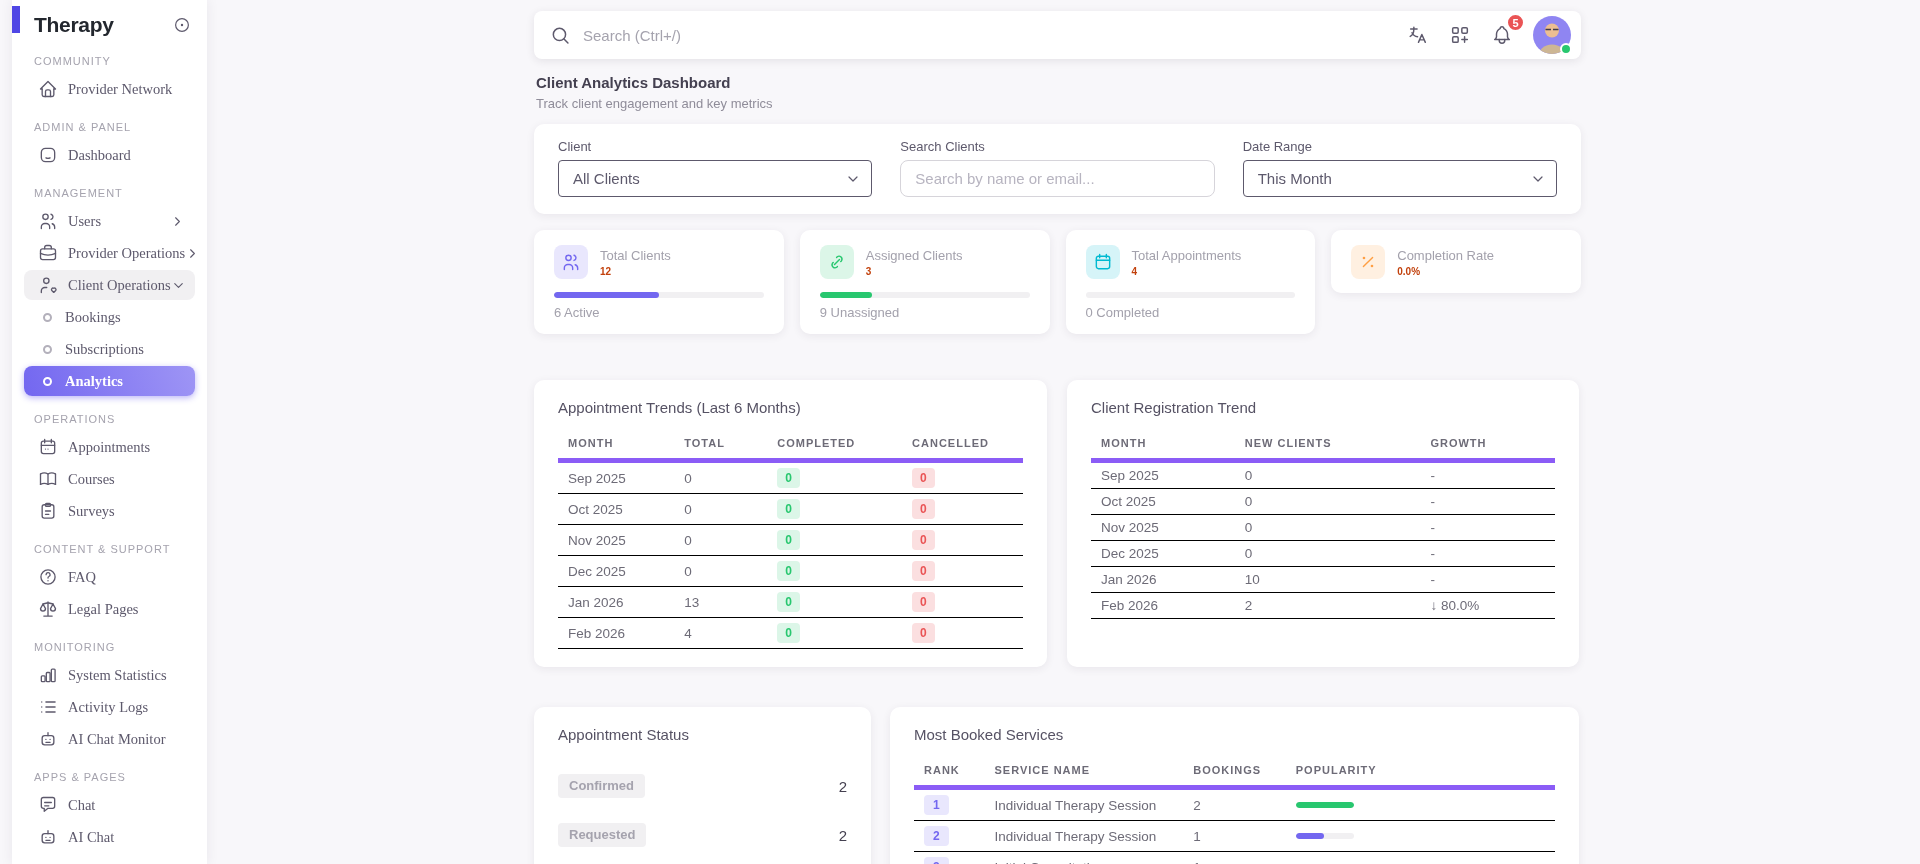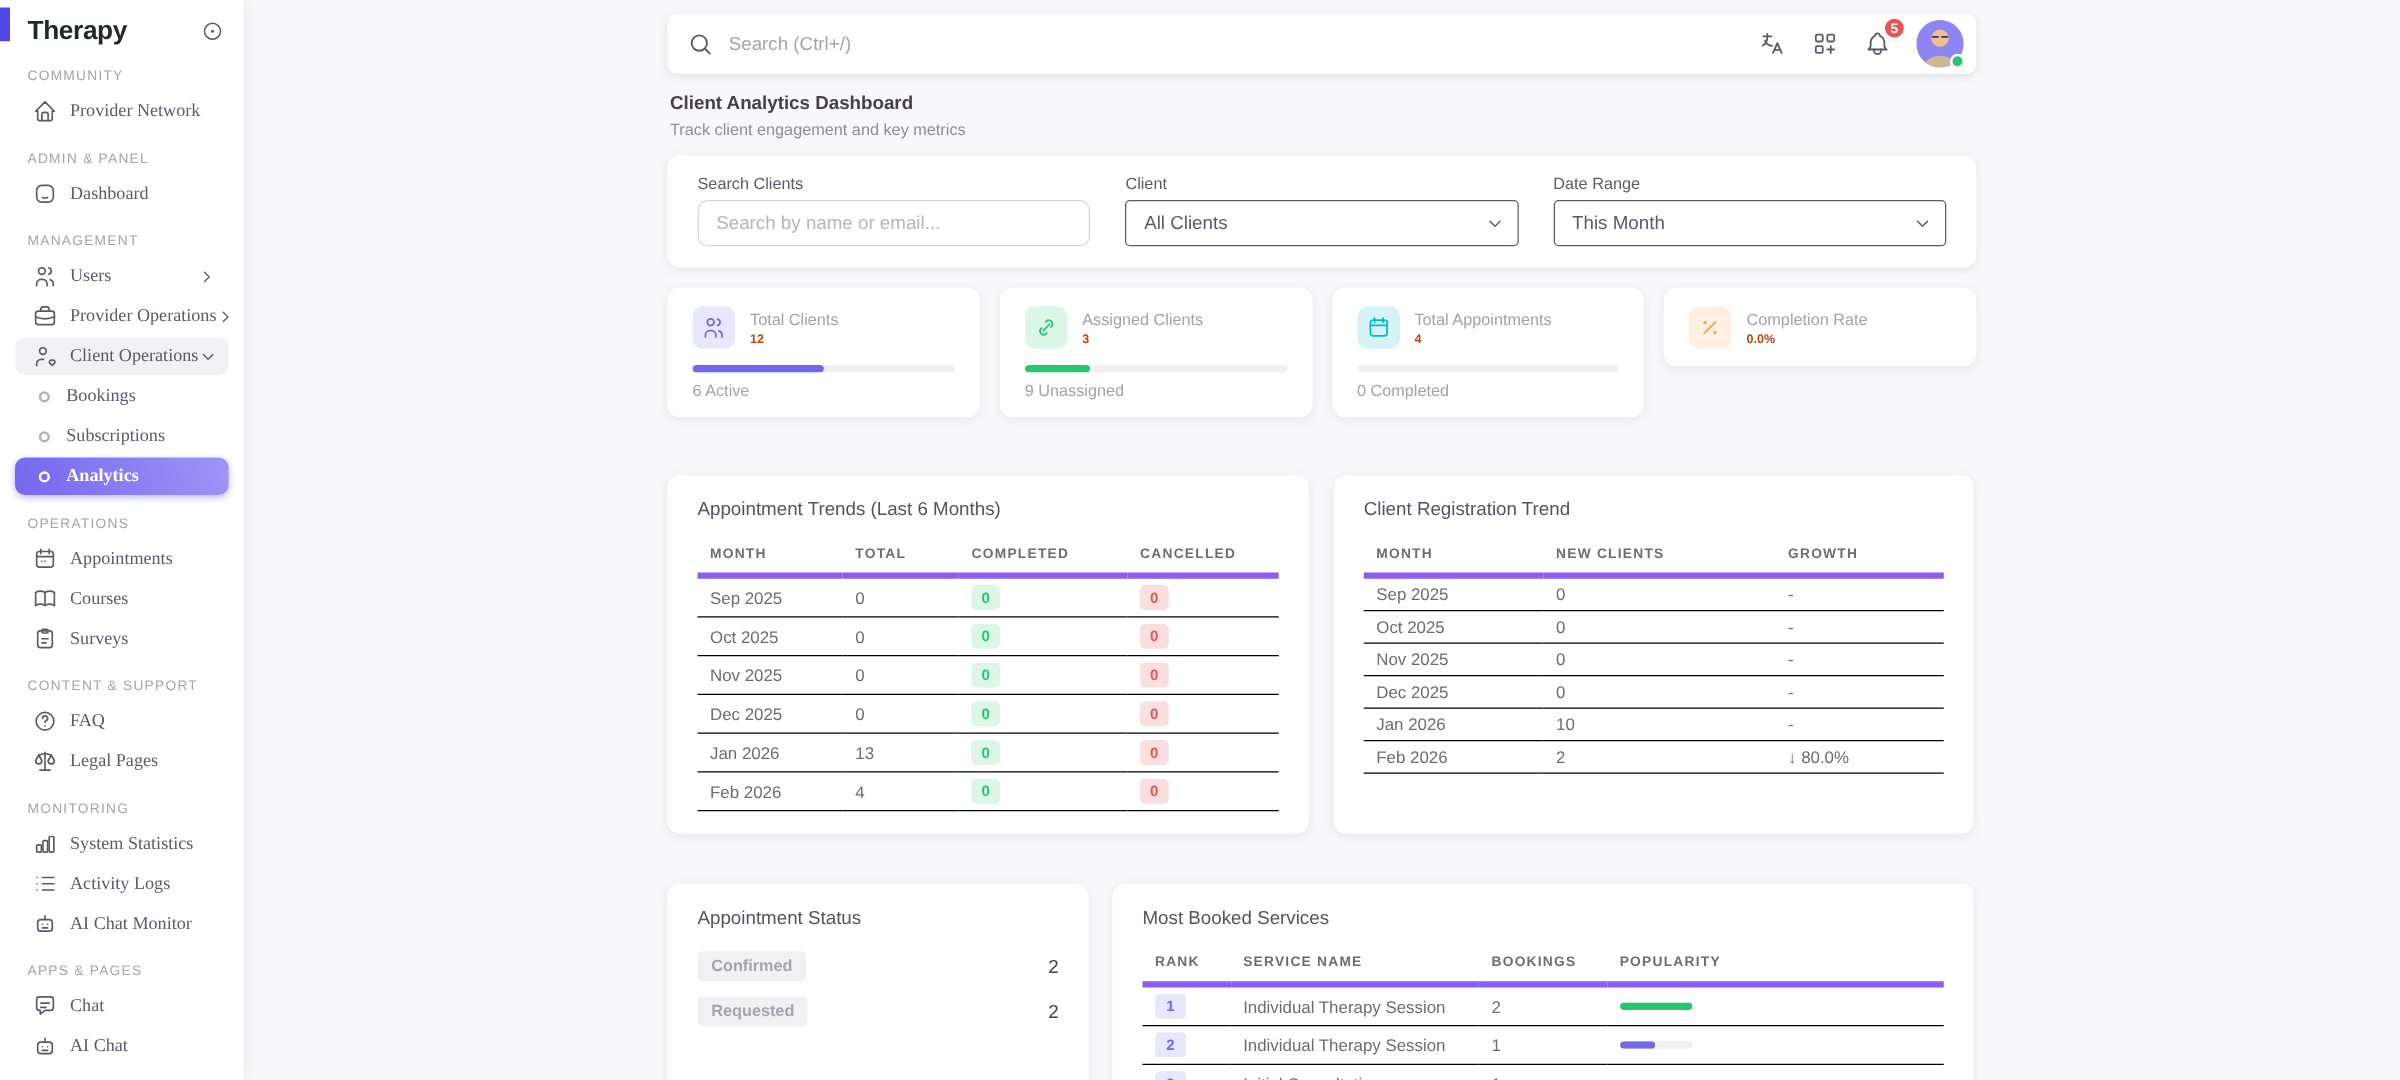--- a/index.html
+++ b/index.html
@@ -1,20 +1,20 @@
 <!DOCTYPE html>
 <html><head>
 <meta charset="utf-8">
 <style>
   * { box-sizing: border-box; }
   html, body { margin:0; padding:0; width:1920px; height:864px; overflow:hidden; }
   body { font-family:"Liberation Sans","DejaVu Sans",sans-serif; background:#f8f7fa; color:#444050; }
 
   
-  .sidebar { position:fixed; left:0; top:0; width:195px; height:864px; background:#fff;
+  .sidebar { position:fixed; left:12px; top:0; width:195px; height:864px; background:#fff;
              box-shadow:0 0 12px rgba(47,43,61,.08); z-index:20; }
   .logo-accent { position:absolute; left:0; top:6px; width:8px; height:27px; background:#4f46e5; }
   .logo-row { display:flex; align-items:center; justify-content:space-between; padding:12px 16px 0 22px; height:38px; }
   .logo-text { font-size:21px; font-weight:800; color:#23272e; letter-spacing:-.3px; }
   .pin-btn { display:flex; color:#5d596c; cursor:pointer; }
   .nav { padding:0 12px; }
   .nav-section { margin:16px 10px 6px; height:14px; line-height:14px; font-size:11px;
                  letter-spacing:1px; color:#a5a3ae; text-transform:uppercase; white-space:nowrap; }
   .nav-item { display:flex; align-items:center; height:30px; margin-bottom:2px; padding:0 10px 0 13px;
               border-radius:8px; color:#5d596c; font-size:14.5px; cursor:pointer; white-space:nowrap;font-family:Liberation Serif, serif; }
@@ -83,21 +83,21 @@
               padding:9px 10px; border-bottom:5px solid #8b5cf6; text-transform:uppercase; white-space:nowrap; }
   .panel td { font-size:13.5px; color:#6d6b77; padding:5px 10px; border-bottom:1px solid #000000; height:25px; }
   .badge { display:inline-block; padding:3px 8px; border-radius:4px; font-size:12px; font-weight:600; line-height:14px; }
   .badge.green  { background:#dcf6e8; color:#28c76f; }
   .badge.red    { background:#fbdfe0; color:#ea5455; }
   .badge.purple { background:#e9e7fd; color:#7367f0; padding:3px 9px; }
   .badge.gray   { background:#f1f0f2; color:#a5a3ae; font-size:13px; padding:5px 11px; }
   .growth-neg { color:#ea5455; }
 
   .bottom-grid { display:grid; grid-template-columns:337px 689px; gap:19px; margin-top:40px; margin-bottom:18px; }
-  .status-row { display:flex; align-items:center; justify-content:space-between; padding:0 24px; margin-top:12px;gap:28px; }
+  .status-row { display:flex; align-items:center; justify-content:space-between; padding:0 24px; margin-top:25px;gap:28px; }
   .status-val { font-size:15px; color:#444050; }
   .panel.status-panel { padding-bottom:26px; }
   .pop-track { width:58px; height:6px; background:#f1f0f2; border-radius:3px; overflow:hidden; }
   .pop-fill { height:100%; border-radius:3px; }
   .pop-fill.green { background:#28c76f; } .pop-fill.purple { background:#7367f0; }
 
   svg { display:block; }
 </style>
 </head>
 <body>
@@ -356,33 +356,33 @@
       </div>
     </div>
 
     <div class="page-head">
       <div class="page-title">Client Analytics Dashboard</div>
       <div class="page-sub">Track client engagement and key metrics</div>
     </div>
 
     <div class="filters-card">
       <div>
-        <div class="f-label">Search Clients</div>
-        <input class="f-input" type="text" placeholder="Search by name or email..." style="">
-      </div>
-      <div>
         <div class="f-label">Client</div>
         <div class="f-select">
           <span>All Clients</span>
           <span class="chev-d">
               <svg width="16" height="16" viewBox="0 0 24 24" fill="none" stroke="currentColor" stroke-width="1.8" stroke-linecap="round" stroke-linejoin="round">
                 <path d="M6 9l6 6 6-6"></path>
               </svg>
             </span>
         </div>
+      </div>
+      <div>
+        <div class="f-label">Search Clients</div>
+        <input class="f-input" type="text" placeholder="Search by name or email..." style="">
       </div>
       <div>
         <div class="f-label">Date Range</div>
         <div class="f-select">
           <span>This Month</span>
           <span class="chev-d">
               <svg width="16" height="16" viewBox="0 0 24 24" fill="none" stroke="currentColor" stroke-width="1.8" stroke-linecap="round" stroke-linejoin="round">
                 <path d="M6 9l6 6 6-6"></path>
               </svg>
             </span>

